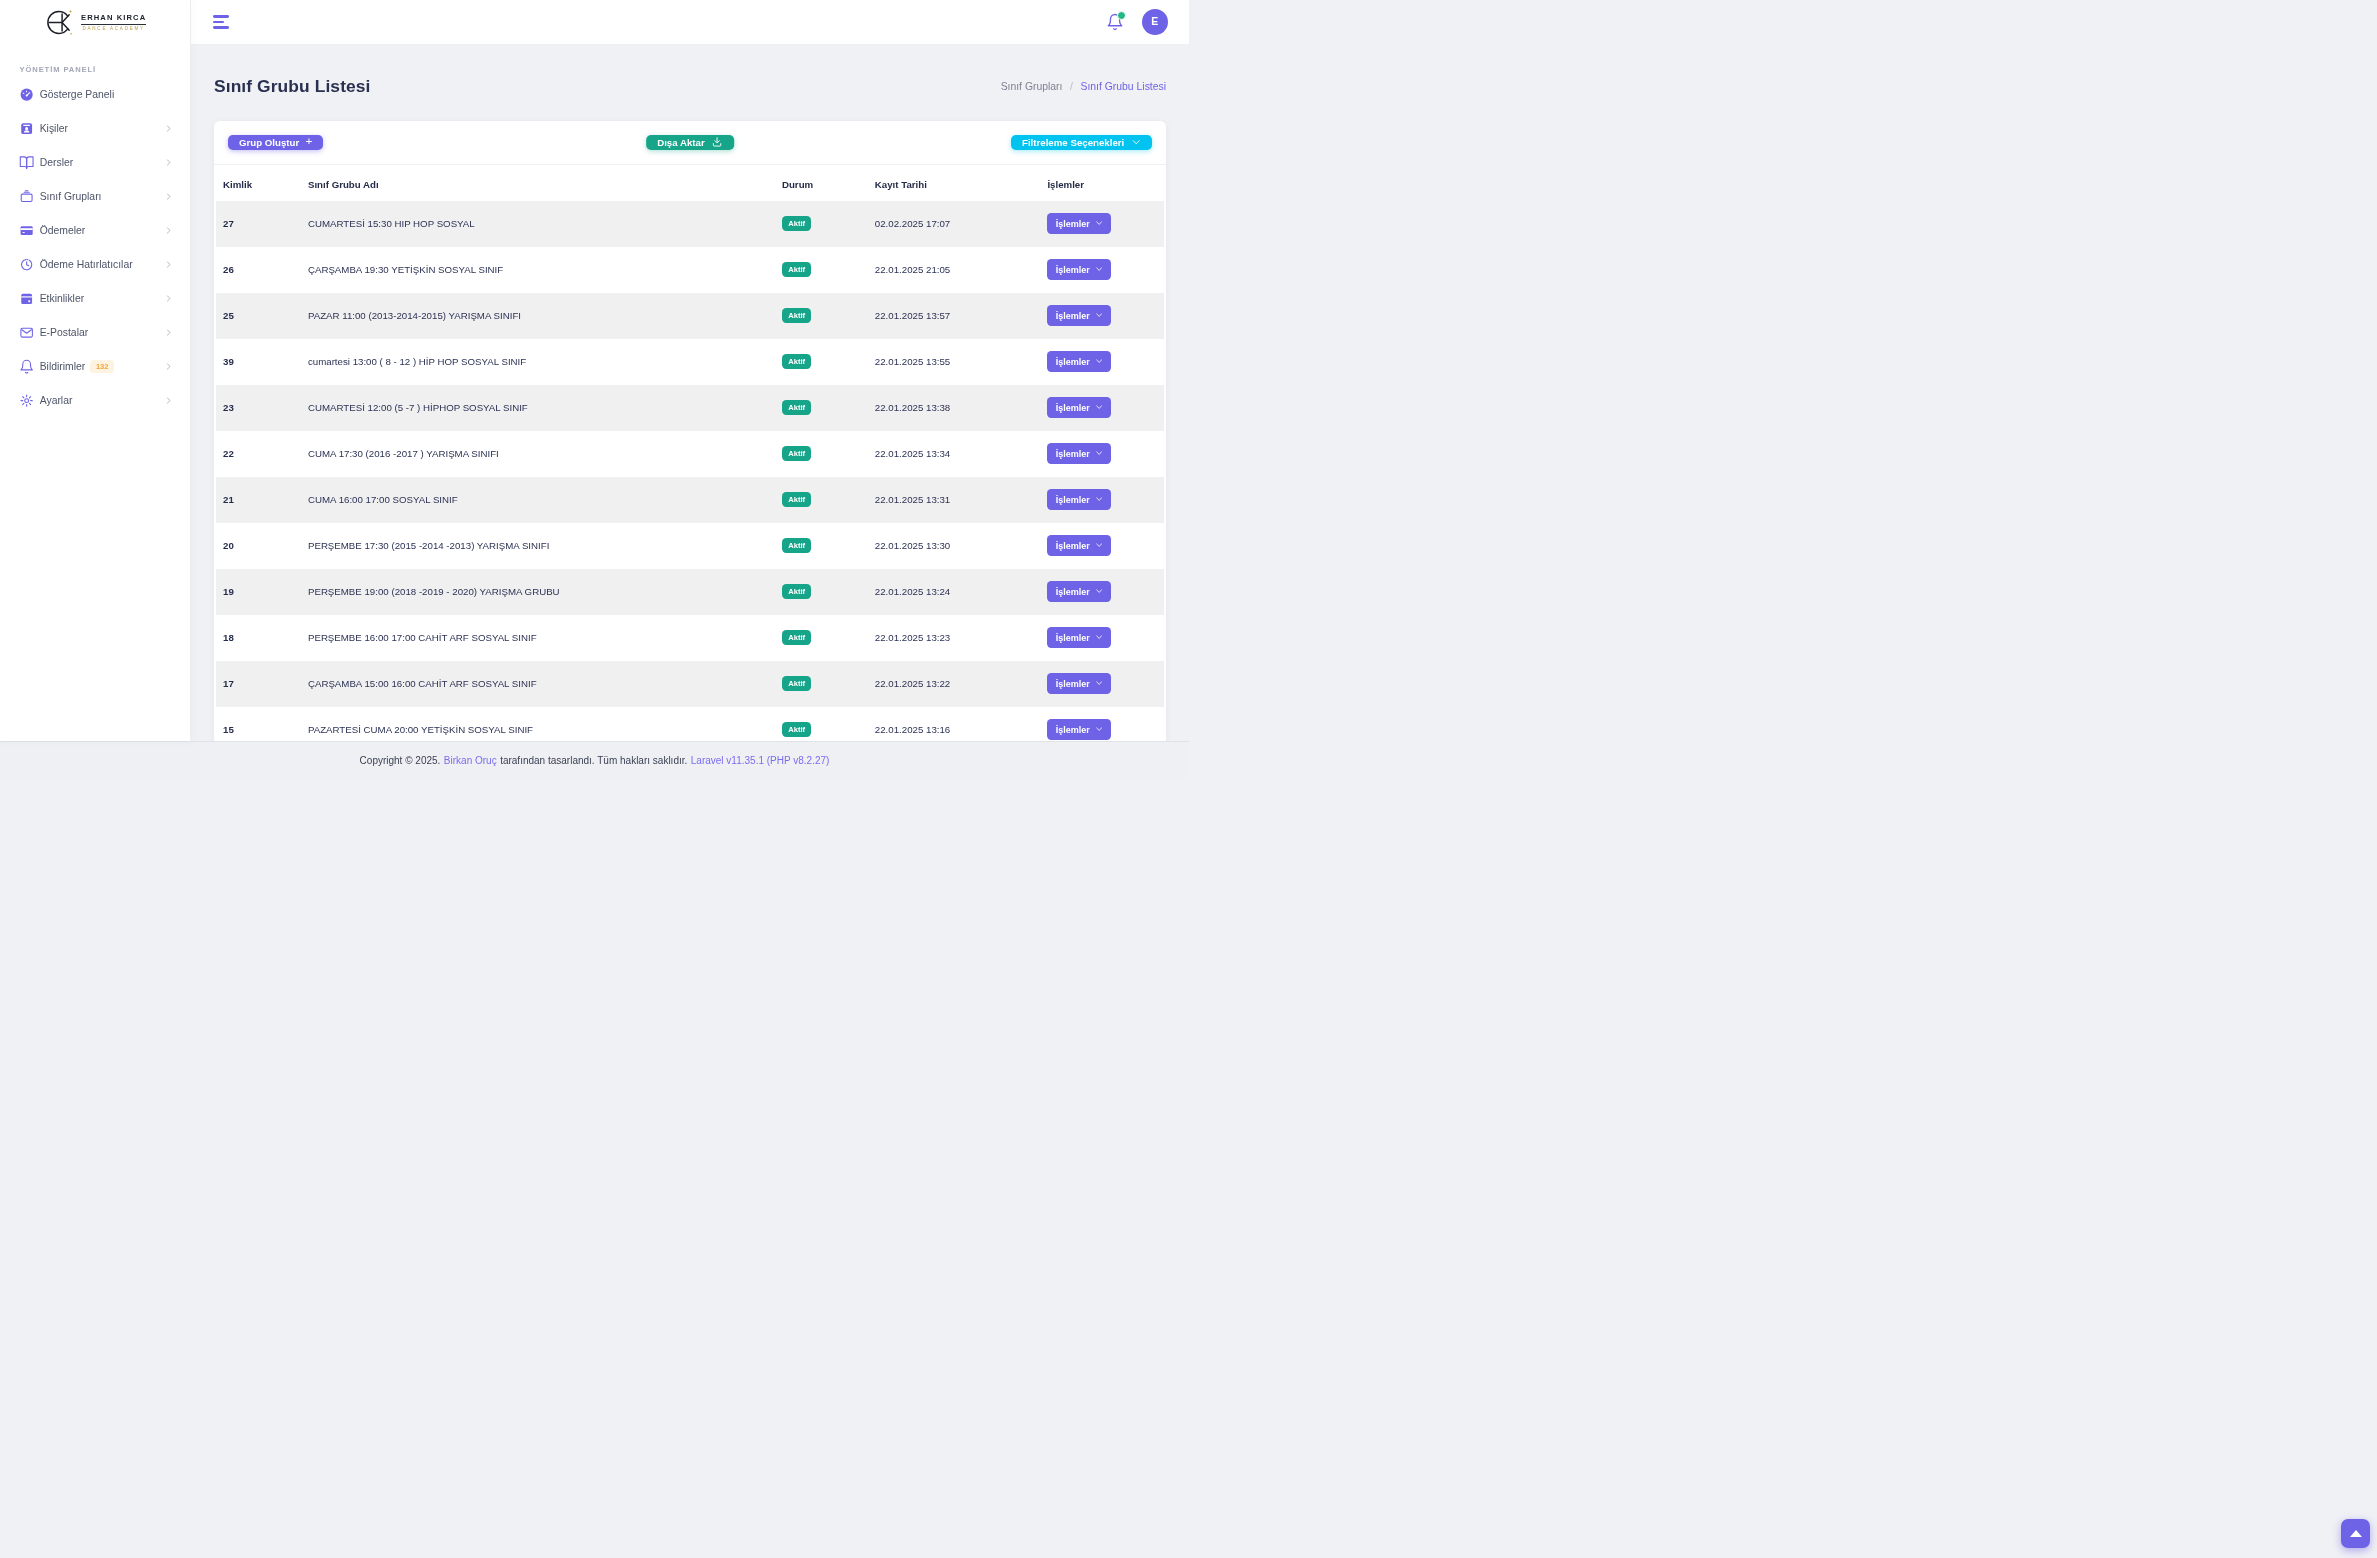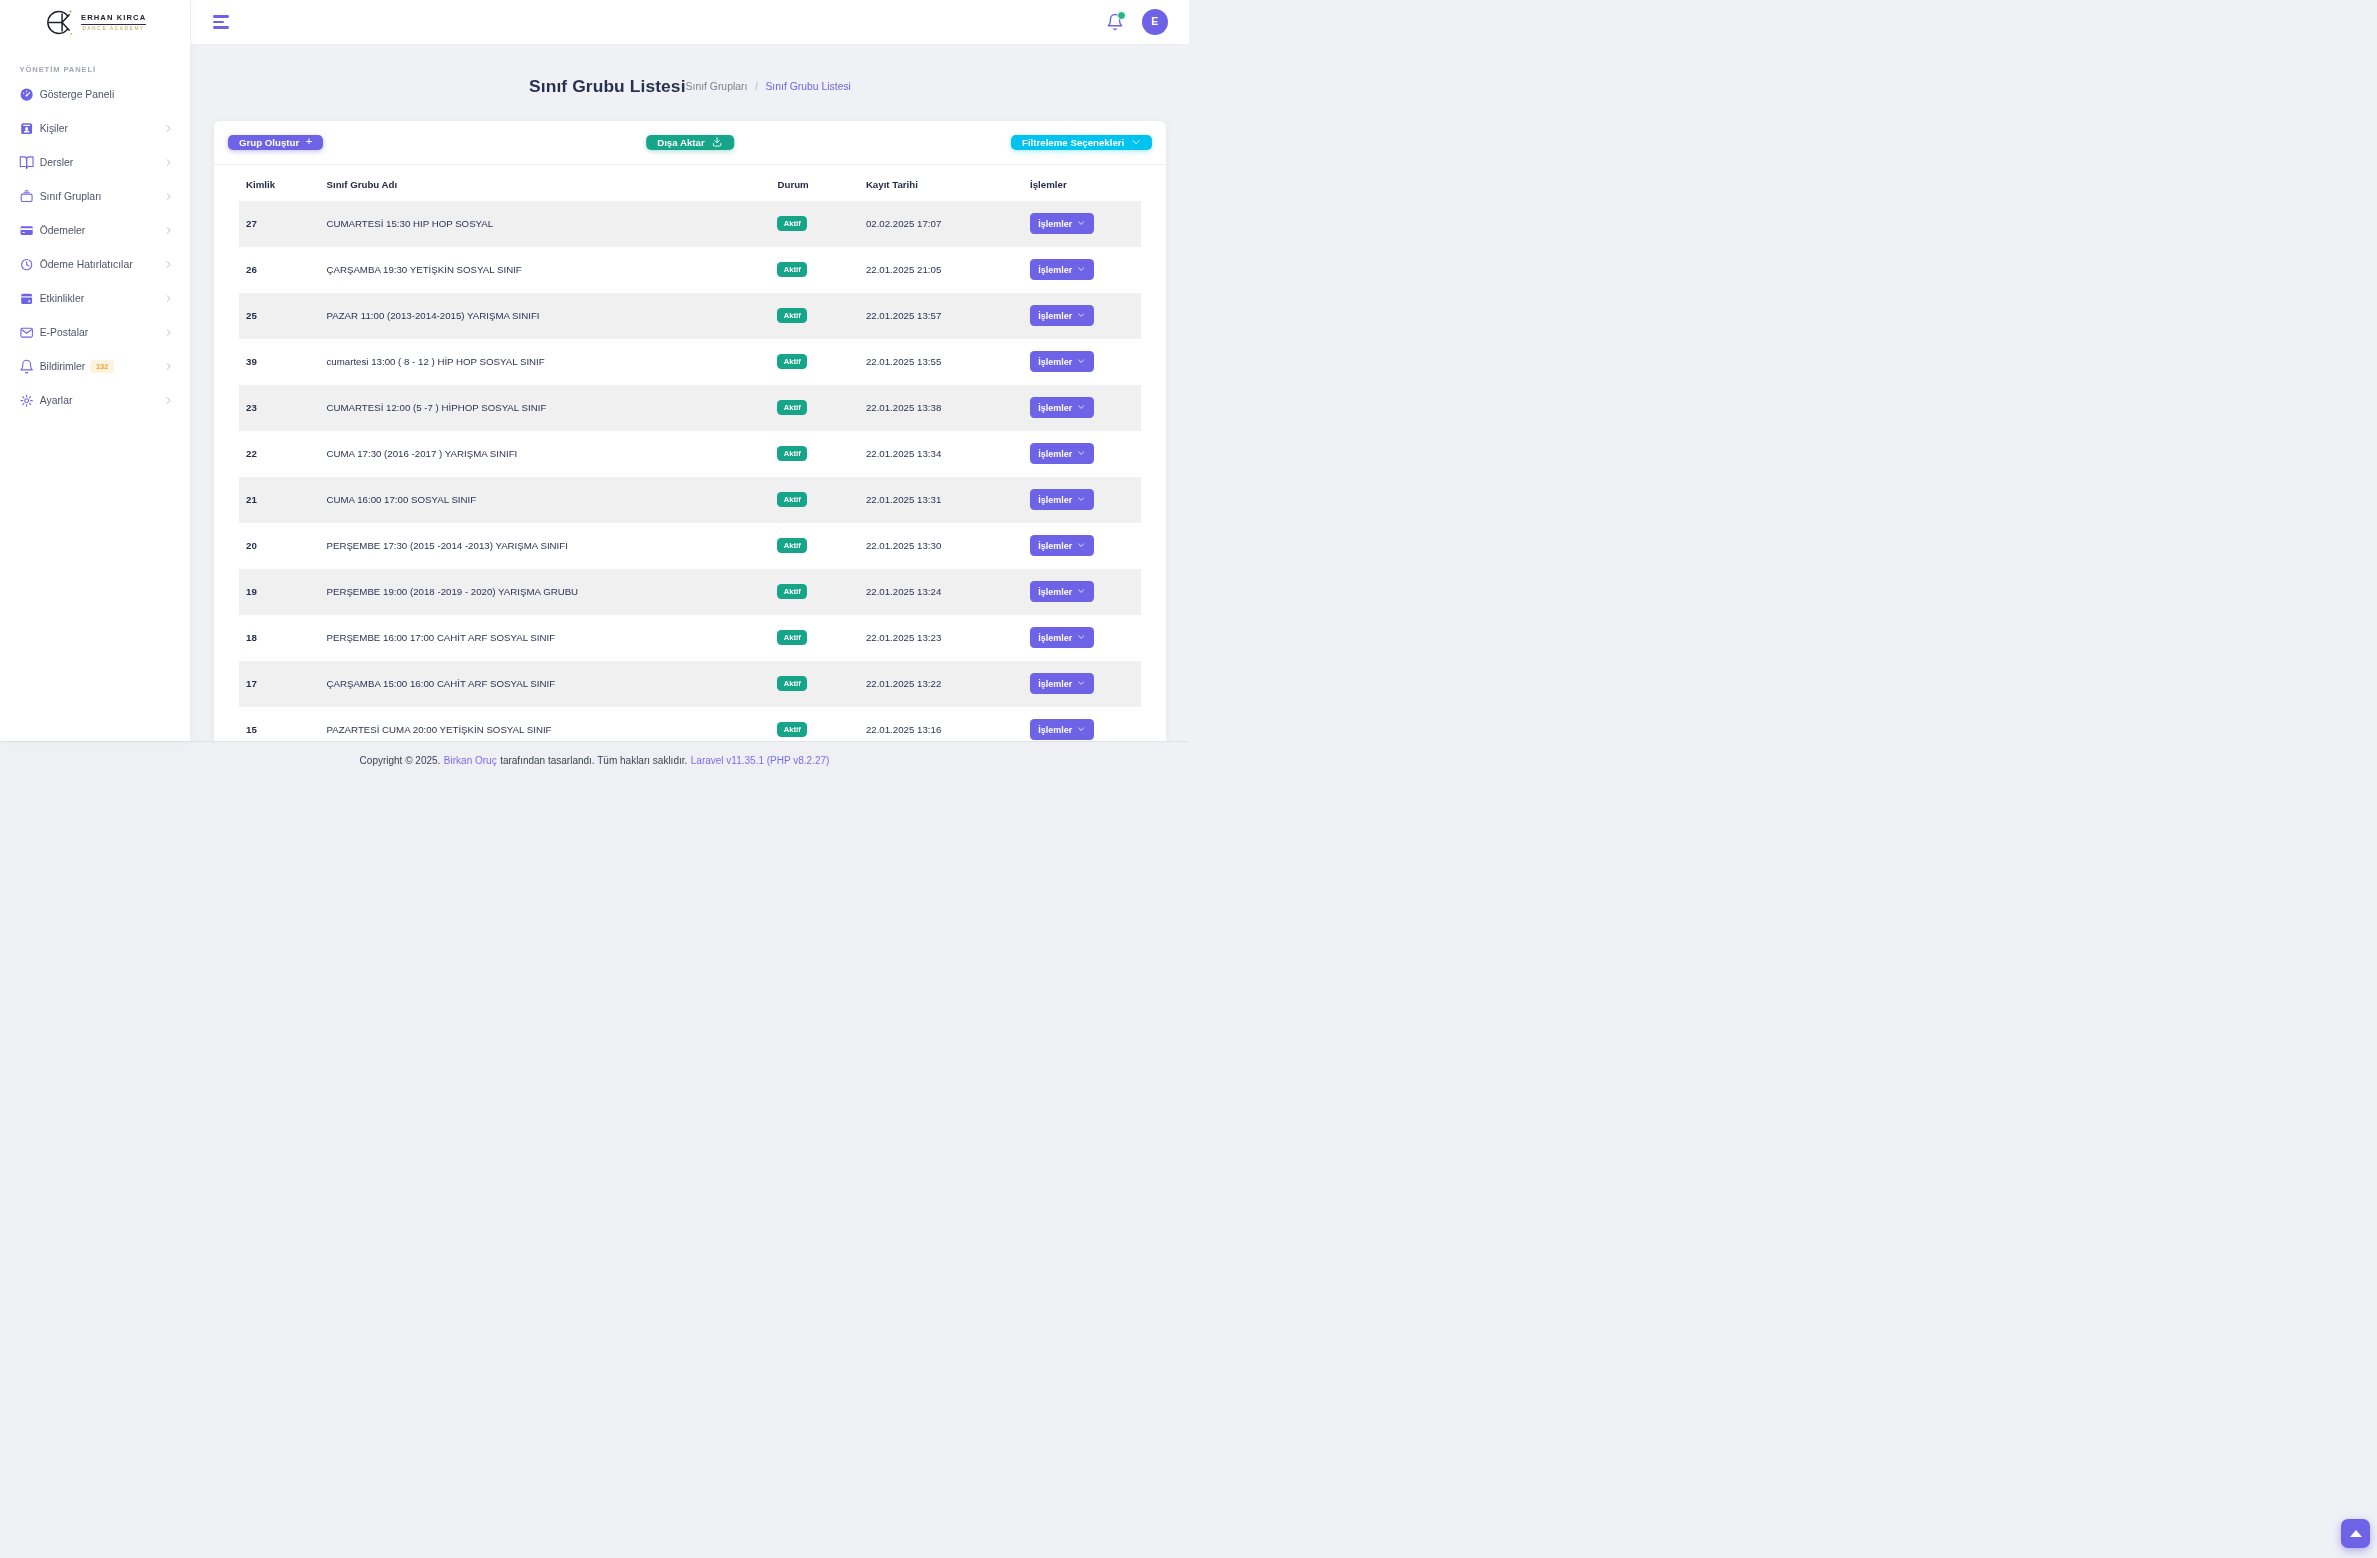--- a/index.html
+++ b/index.html
@@ -56,42 +56,42 @@
     background:var(--dot-green,#22b783); border:1.4px solid #fff;
   }
   .avatar {
     width:26.4px; height:26.4px; border-radius:50%; background:var(--primary,#6e63e6);
     color:#fff; font-size:10.4px; font-weight:700; display:flex; align-items:center; justify-content:center; cursor:pointer;
     border:none;
   }
 
   .content { flex:1; padding:0 23px; overflow:hidden; }
 
-  .page-head { display:flex; align-items:center; justify-content:center; margin:32px 0 23.6px; }
+  .page-head { display:flex; align-items:center; justify-content:space-between; margin:32px 0 23.6px; }
   h1.page-title { font-size:17.4px; font-weight:700; color:var(--heading,#2a3150); letter-spacing:0.1px; }
   .breadcrumb { font-size:10.4px; display:flex; align-items:center; }
   .bc-parent { color:#7d8293; text-decoration:none; cursor:pointer; }
   .bc-sep { color:#b9bcc7; margin:0 7.6px; }
   .bc-current { color:var(--primary,#6e63e6); }
 
   
   .card { background:#fff; border-radius:5.6px; box-shadow:0 1.4px 7px rgba(35,38,59,.05); padding-bottom:19.5px; }
   .card-toolbar { display:flex; align-items:center; padding:14px; position:relative; border-bottom:0.7px solid #f0f0f3; }
   .btn {
     display:inline-flex; align-items:center; gap:6.3px; height:15px; padding:0 11px;
     border:none; border-radius:4.9px; color:#fff; font-size:9.7px; font-weight:700; cursor:pointer;
     font-family:"Liberation Sans", sans-serif;
   }
   .btn svg { display:block; }
   .btn-primary { background:var(--primary,#6e63e6); box-shadow:0 1.4px 4.9px rgba(110,99,230,.4); }
   .btn-success { background:var(--success,#17a589); box-shadow:0 1.4px 4.9px rgba(23,165,137,.35); position:absolute; left:50%; transform:translateX(-50%); }
   .btn-info { background:var(--info,#00c3ef); box-shadow:0 1.4px 4.9px rgba(0,195,239,.35); margin-left:auto; }
   .plus { font-size:11.8px; font-weight:400; line-height:1; }
 
-  .table-wrap { padding:0 25px; }
+  .table-wrap { padding:0 2px; }
   table { width:100%; border-collapse:collapse; }
   th, td { text-align:left; }
   thead th { font-size:9.7px; font-weight:700; color:#252c49; padding:14px 5.6px 11px 0; }
   tbody tr { height:46px;margin-top:8px; }
   tbody tr:nth-child(odd) { background:var(--stripe,#f0f0f1); }
   tbody td { font-size:9.7px; color:var(--table-text,#2c3254); padding:0 5.6px 0 0; }
   th:first-child, td:first-child { padding-left:7px; }
   th:nth-child(1) { width:9.7%; } th:nth-child(2) { width:50%; }
   th:nth-child(3) { width:9.8%; } th:nth-child(4) { width:18.2%; }
   td.cell-id { font-weight:700; color:#272e4d; }

